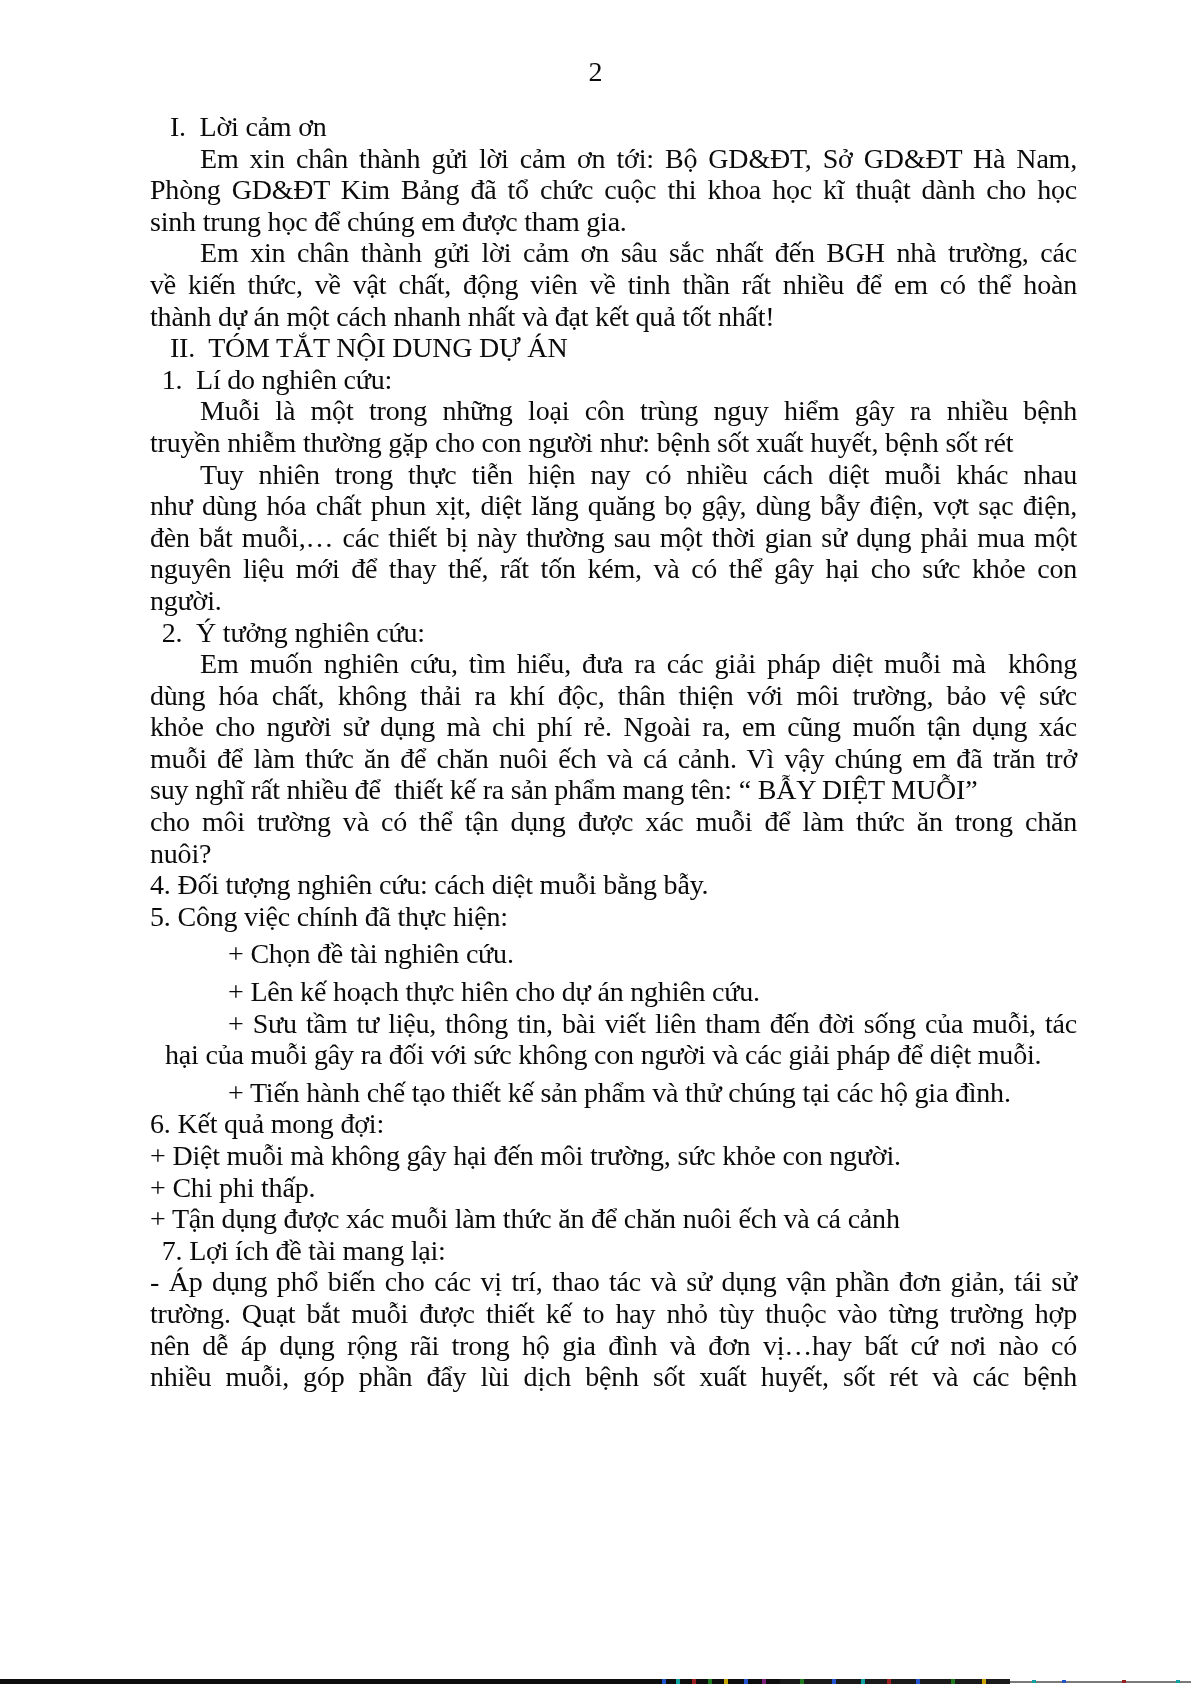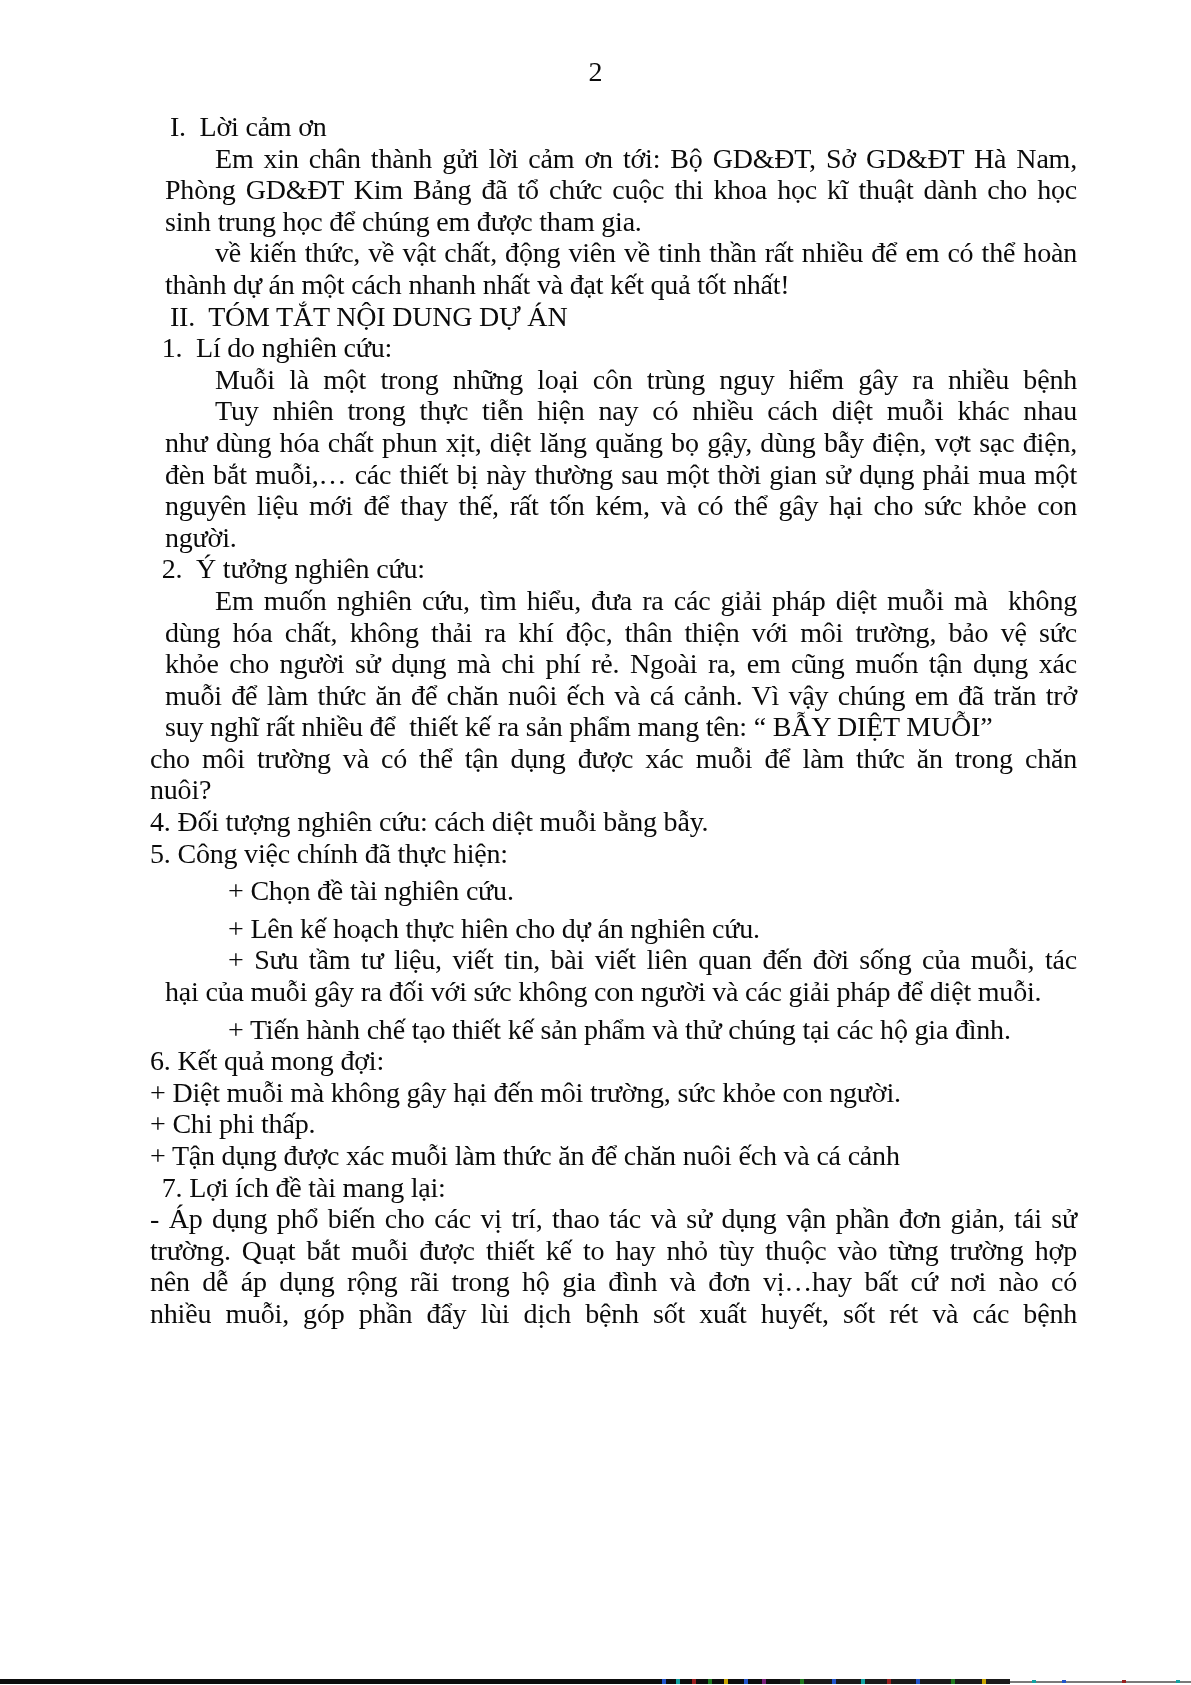--- a/index.html
+++ b/index.html
@@ -27,21 +27,21 @@
     line-height:31.6px;
     white-space:pre-wrap;
     text-align:justify;
     text-align-last:justify;
     letter-spacing:-0.2px;
   }
   .line.last{text-align-last:left;}
   
   .h1{margin-left:20px;}
   .hnum{margin-left:5px;}
-  .ind{margin-left:15px;}
+  .ind{margin-left:0;}
   .ind .line:first-child{text-indent:50px;}
   .flush{margin-left:0;}
   .plus{margin-left:78px;margin-top:6px;}
   .plusflow{margin-left:15px;}
   .plusflow .line:first-child{text-indent:63px;}
   
   .bottom-strip{
     position:absolute;left:0;right:0;bottom:0;height:7px;
   }
   .strip-seg1{position:absolute;left:0;top:1px;width:780px;height:5px;}
@@ -59,31 +59,33 @@
   <div class="content">
       <div class="para h1">
         <div class="line last">I.  Lời cảm ơn</div>
       </div>
       <div class="para ind">
         <div class="line">Em xin chân thành gửi lời cảm ơn tới: Bộ GD&amp;ĐT, Sở GD&amp;ĐT Hà Nam,</div>
         <div class="line">Phòng GD&amp;ĐT Kim Bảng đã tổ chức cuộc thi khoa học kĩ thuật dành cho học</div>
         <div class="line last">sinh trung học để chúng em được tham gia.</div>
       </div>
       <div class="para ind">
+        <div class="line">Em xin chân thành gửi lời cảm ơn sâu sắc nhất đến BGH nhà trường, các</div>
         <div class="line">về kiến thức, về vật chất, động viên về tinh thần rất nhiều để em có thể hoàn</div>
         <div class="line last">thành dự án một cách nhanh nhất và đạt kết quả tốt nhất!</div>
       </div>
       <div class="para h1">
         <div class="line last">II.  TÓM TẮT NỘI DUNG DỰ ÁN</div>
       </div>
       <div class="para hnum">
         <div class="line last"> 1.  Lí do nghiên cứu:</div>
       </div>
       <div class="para ind">
         <div class="line">Muỗi là một trong những loại côn trùng nguy hiểm gây ra nhiều bệnh</div>
+        <div class="line last">truyền nhiễm thường gặp cho con người như: bệnh sốt xuất huyết, bệnh sốt rét</div>
       </div>
       <div class="para ind">
         <div class="line">Tuy nhiên trong thực tiễn hiện nay có nhiều cách diệt muỗi khác nhau</div>
         <div class="line">như dùng hóa chất phun xịt, diệt lăng quăng bọ gậy, dùng bẫy điện, vợt sạc điện,</div>
         <div class="line">đèn bắt muỗi,… các thiết bị này thường sau một thời gian sử dụng phải mua một</div>
         <div class="line">nguyên liệu mới để thay thế, rất tốn kém, và có thể gây hại cho sức khỏe con</div>
         <div class="line last">người.</div>
       </div>
       <div class="para hnum">
         <div class="line last"> 2.  Ý tưởng nghiên cứu:</div>
@@ -105,21 +107,21 @@
       <div class="para flush">
         <div class="line last">5. Công việc chính đã thực hiện:</div>
       </div>
       <div class="para plus">
         <div class="line last">+ Chọn đề tài nghiên cứu.</div>
       </div>
       <div class="para plus">
         <div class="line last">+ Lên kế hoạch thực hiên cho dự án nghiên cứu.</div>
       </div>
       <div class="para plusflow">
-        <div class="line">+ Sưu tầm tư liệu, viết tin, bài viết liên quan đến đời sống của muỗi, tác</div>
+        <div class="line">+ Sưu tầm tư liệu, thông tin, bài viết liên tham đến đời sống của muỗi, tác</div>
         <div class="line last">hại của muỗi gây ra đối với sức không con người và các giải pháp để diệt muỗi.</div>
       </div>
       <div class="para plus">
         <div class="line last">+ Tiến hành chế tạo thiết kế sản phẩm và thử chúng tại các hộ gia đình.</div>
       </div>
       <div class="para flush">
         <div class="line last">6. Kết quả mong đợi:</div>
       </div>
       <div class="para flush">
         <div class="line last">+ Diệt muỗi mà không gây hại đến môi trường, sức khỏe con người.</div>

